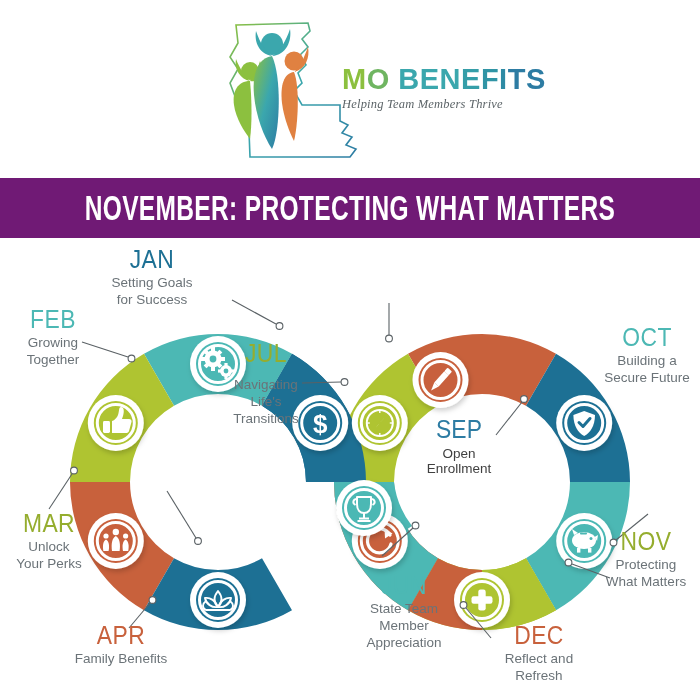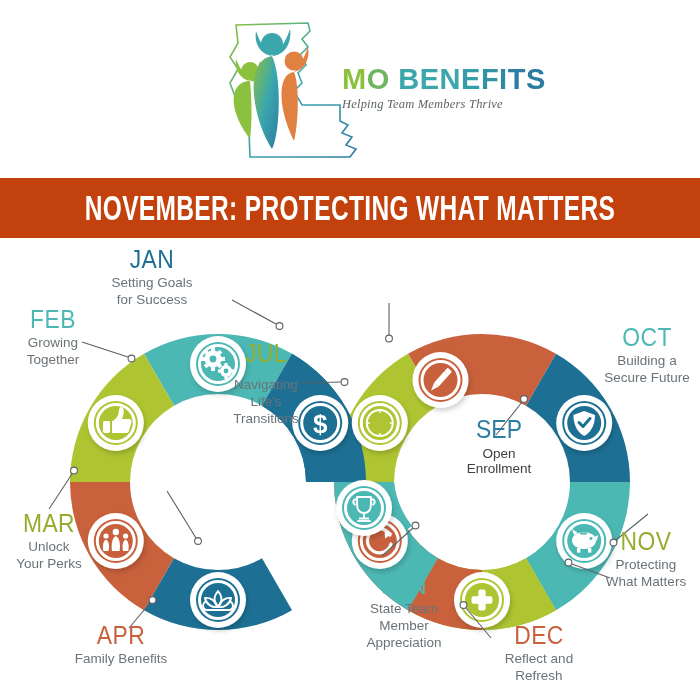--- a/index.html
+++ b/index.html
@@ -29,21 +29,21 @@
   }
   .logo-sub{
     font-family:"Liberation Serif", serif;
     font-style:italic;font-size:12.5px;color:#5c6468;
     margin-top:3px;white-space:nowrap;letter-spacing:0.2px;
   }
 
   
   .banner{
     position:absolute;left:0;top:178px;width:700px;height:60px;
-    background:#c2410c;
+    background:#701a75;
     display:flex;align-items:center;justify-content:center;
   }
   .banner-text{
     color:#ffffff;
     font-size:35px;
     font-weight:bold;
     letter-spacing:0.5px;
     transform:scaleX(0.70);
     transform-origin:center center;
     white-space:nowrap;
@@ -453,20 +453,20 @@
 What Matters</div>
     </div>
 
     <div class="lbl ta-c" style="left:474px;top:384px;width:130px;">
       <div class="m c-orange">DEC</div>
       <div class="d" style="white-space:pre-line;">Reflect and
 Refresh</div>
     </div>
 
 
-    <div class="center-lbl" style="left:436px;top:178px;width:126px;">
+    <div class="center-lbl" style="left:396px;top:178px;width:126px;">
       <div class="m">SEP</div>
       <div class="d" style="white-space:pre-line;">Open
 Enrollment</div>
     </div>
   </div>
 
 </div>
 
 </body></html>

